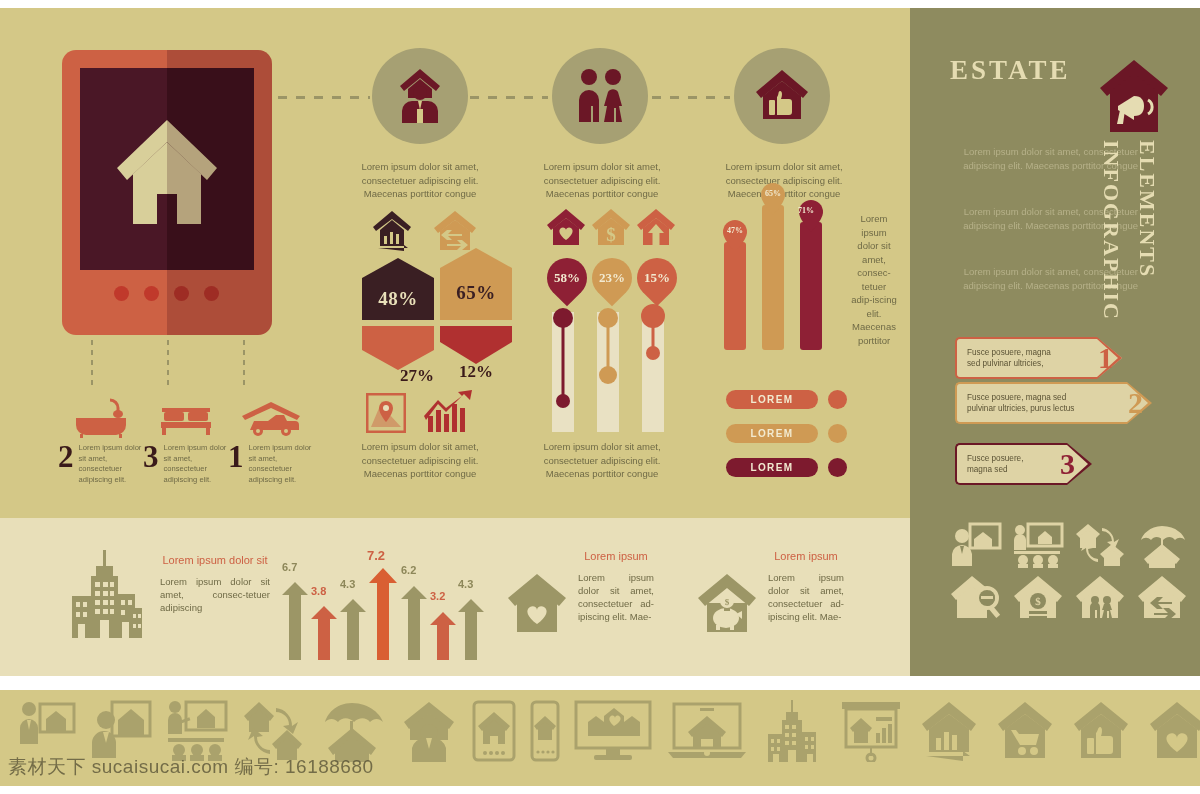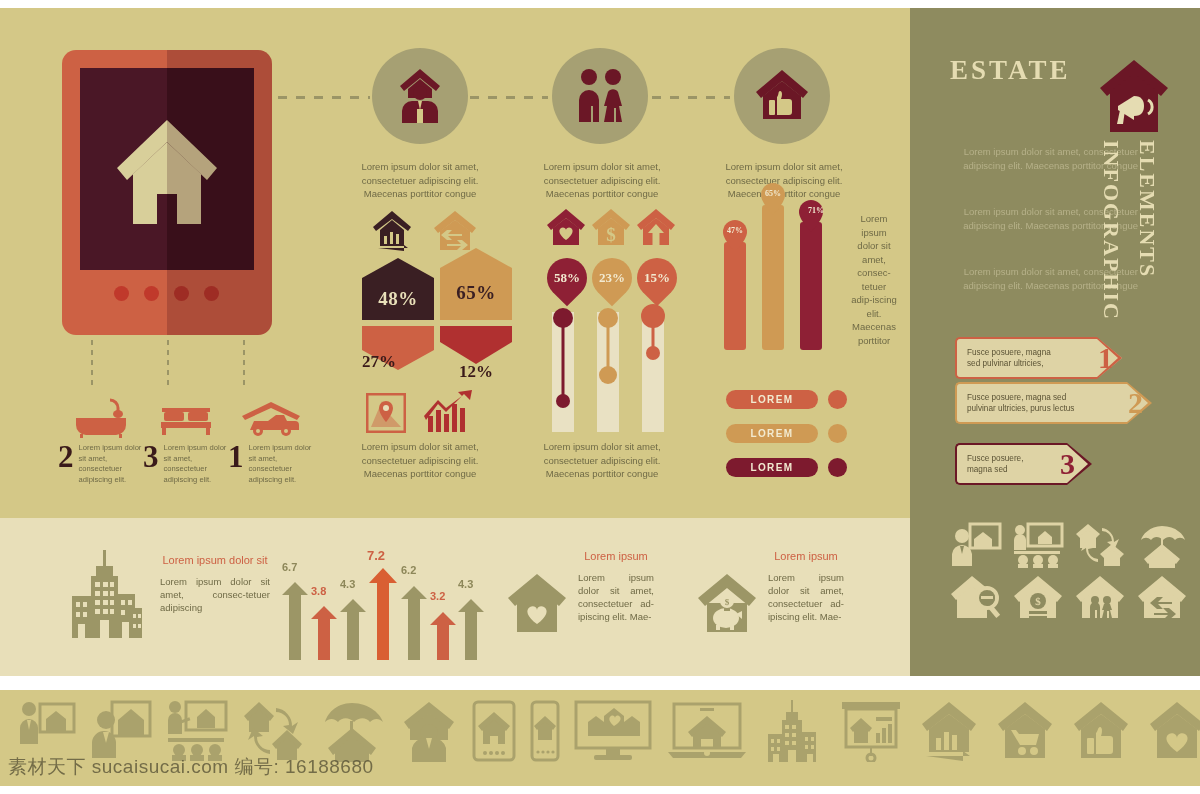--- a/index.html
+++ b/index.html
@@ -220,21 +220,21 @@
   </div>
   <div style="position:absolute;left:440px;top:248px;" class="pent-up">
     <div class="roof" style="border-bottom:20px solid #cf9a54;"></div>
     <div class="body" style="background:#cf9a54;height:52px;"></div>
     <div class="pct-big" style="position:absolute;left:0;top:34px;width:72px;text-align:center;color:#3a1f23;">65%</div>
   </div>
   <div style="position:absolute;left:362px;top:326px;" class="pent-dn">
     <div class="body" style="background:#cd6144;height:24px;"></div>
     <div class="tip" style="top:24px;border-top:20px solid #cd6144;"></div>
   </div>
-  <div class="pct-small" style="position:absolute;left:362px;top:352px;width:72px;text-align:left;">27%</div>
+  <div class="pct-small" style="position:absolute;left:362px;top:366px;width:72px;text-align:right;">27%</div>
   <div style="position:absolute;left:440px;top:326px;" class="pent-dn">
     <div class="body" style="background:#b03030;height:16px;"></div>
     <div class="tip" style="top:16px;border-top:22px solid #b03030;"></div>
   </div>
   <div class="pct-small" style="position:absolute;left:440px;top:362px;width:72px;text-align:center;">12%</div>
 
   <div style="position:absolute;left:366px;top:393px;">
     <svg width="40" height="40" viewBox="0 0 40 40">
       <rect x="1" y="1" width="38" height="38" fill="none" stroke="#cd6144" stroke-width="3"></rect>
       <path d="M5 34 L16 8 L24 22 L35 34 Z" fill="#cd6144" opacity=".45"></path>
@@ -336,21 +336,21 @@
     <div style="position:absolute;left:36px;top:-17px;">
       <svg width="26" height="32" viewBox="0 0 26 32">
           <path d="M13 0 a12 12 0 0 1 12 12 c0 8 -12 20 -12 20 s-12 -12 -12 -20 a12 12 0 0 1 12 -12z" fill="#cf9a54"></path>
         </svg>
       <div style="position:absolute;left:0;top:6px;width:26px;text-align:center;color:#f2ead0;font-family:'Liberation Serif',serif;font-weight:700;font-size:8px;">65%</div>
     </div>
     <div style="position:absolute;left:74px;top:0px;">
       <svg width="26" height="32" viewBox="0 0 26 32">
           <path d="M13 0 a12 12 0 0 1 12 12 c0 8 -12 20 -12 20 s-12 -12 -12 -20 a12 12 0 0 1 12 -12z" fill="#8e2035"></path>
         </svg>
-      <div style="position:absolute;left:0;top:6px;width:26px;text-align:right;color:#f2ead0;font-family:'Liberation Serif',serif;font-weight:700;font-size:8px;">71%</div>
+      <div style="position:absolute;left:0;top:6px;width:26px;text-align:left;color:#f2ead0;font-family:'Liberation Serif',serif;font-weight:700;font-size:8px;">71%</div>
     </div>
   </div>
   <div style="position:absolute;left:806px;top:212px;width:48px;margin-left:44px;" class="lorem lorem-c">Lorem ipsum dolor sit amet, consec-tetuer adip-iscing elit. Maecenas porttitor</div>
 
   <div style="position:absolute;left:726px;top:390px;display:flex;align-items:center;gap:10px;">
     <div class="pill" style="background:#cd6144;">LOREM</div>
     <div class="pilldot" style="background:#cd6144;"></div>
   </div>
   <div style="position:absolute;left:726px;top:424px;display:flex;align-items:center;gap:10px;">
     <div class="pill" style="background:#cf9a54;">LOREM</div>

